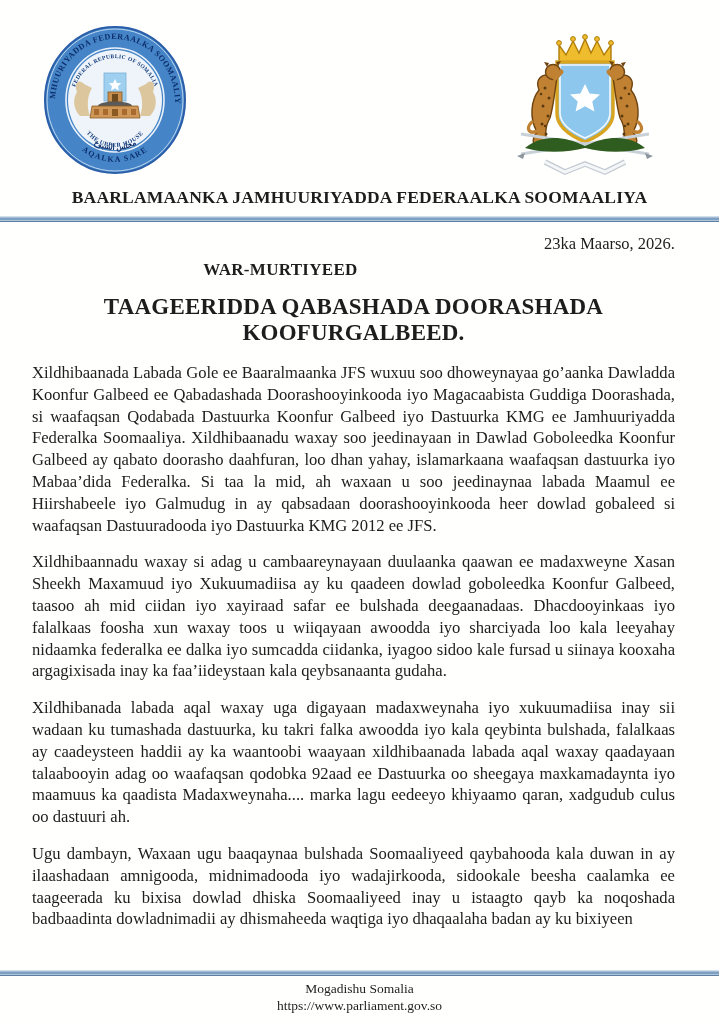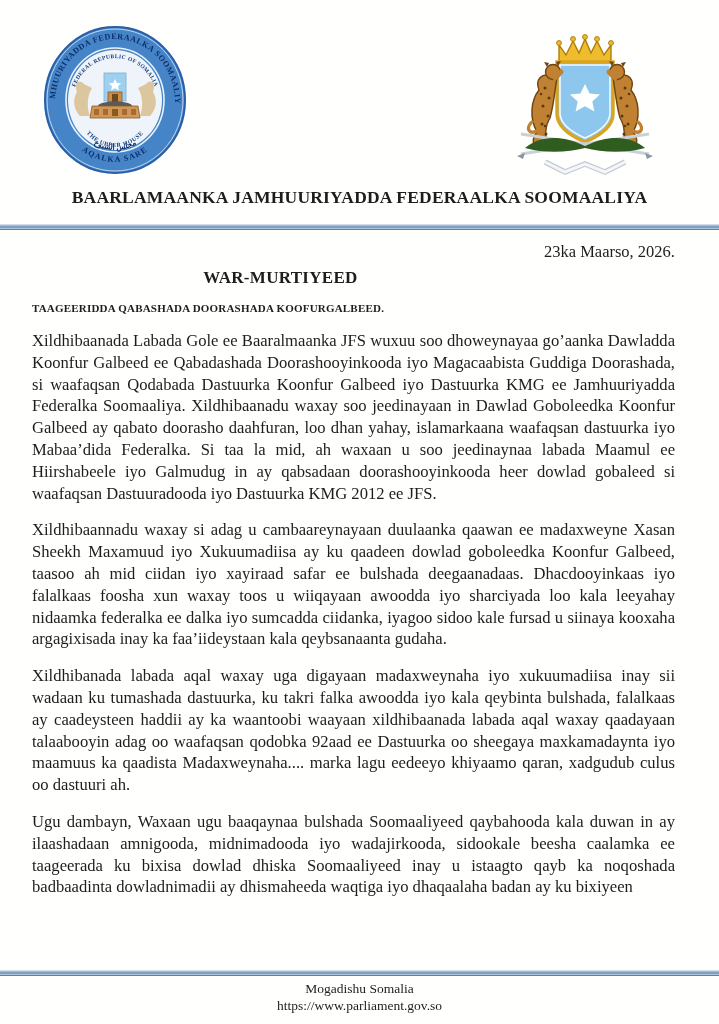--- a/index.html
+++ b/index.html
@@ -28,21 +28,21 @@
     height: 186px;
   }
   .seal-left { width: 142px; height: 148px; }
   .emblem-right { width: 172px; height: 152px; margin-top: 4px; }
   .title-block {
     text-align: center;
     font-weight: bold;
     font-size: 17.5px;
     line-height: 22px;
     letter-spacing: 0.2px;
-    padding-bottom: 16px;
+    padding-bottom: 8px;
   }
   .rule {
     width: 719px;
     height: 6px;
     background: linear-gradient(to bottom, #e8eff6 0%, #aec6dd 25%, #7597ba 55%, #86a6c6 80%, #d7e3ee 100%);
     border-bottom: 1px solid #5d7fa3;
   }
   
   .letter {
     padding: 12px 44px 0 32px;
@@ -54,22 +54,23 @@
   }
   .heading-line {
     text-align: center;
     font-weight: bold;
     font-size: 17px;
     letter-spacing: 0.3px;
     margin: 4px 146px 0 0;  
     padding-bottom: 14px;
   }
   .subject-line {
+    text-align: center;
     font-weight: bold;
-    font-size: 11px;
+    font-size: 23px;
     letter-spacing: 0.2px;
     padding-bottom: 16px;
   }
   .para {
     font-size: 16.6px;
     line-height: 21.8px;
     text-align: justify;
     margin-bottom: 15px;
   }
   

